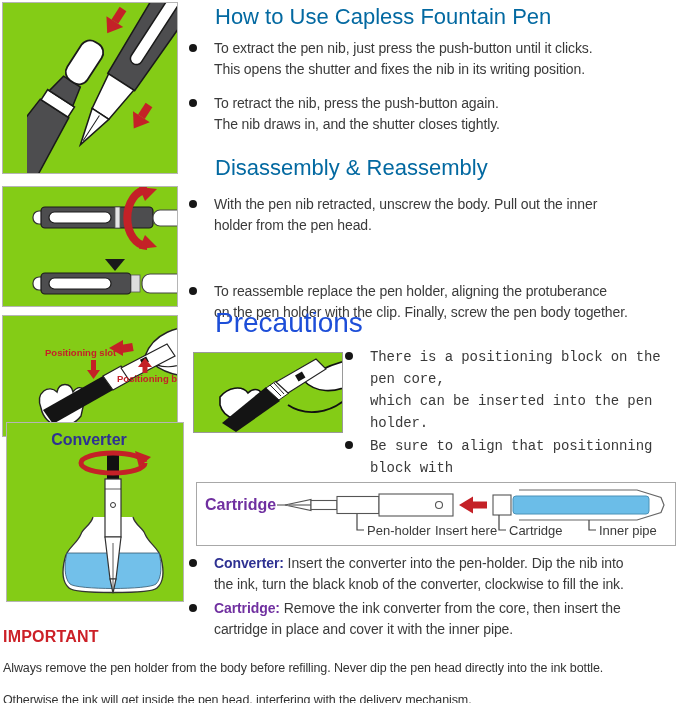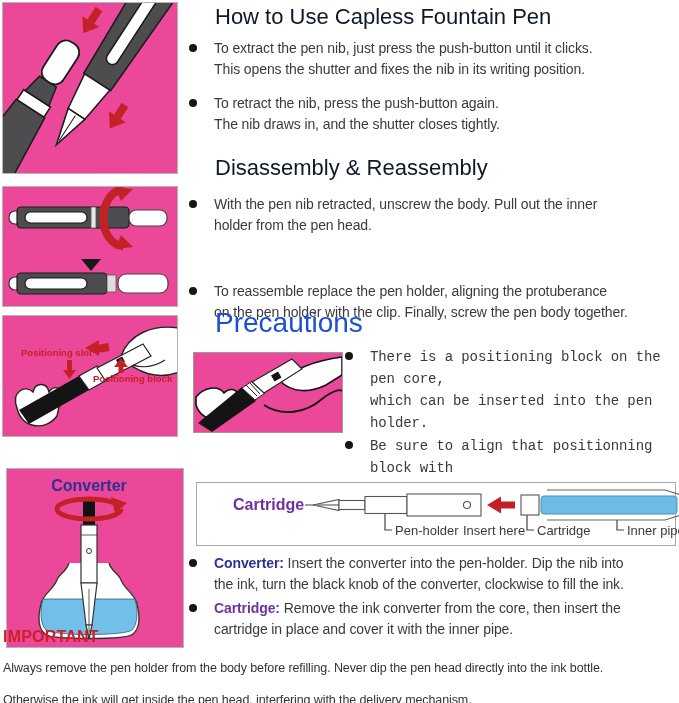--- a/index.html
+++ b/index.html
@@ -1,28 +1,28 @@
 <!DOCTYPE html>
 <html><head>
 <meta charset="utf-8">
 <style>
   * { margin:0; padding:0; box-sizing:border-box; }
   html,body { width:679px; height:703px; background:#fff; overflow:hidden;
     font-family:"Liberation Sans", sans-serif; color:#3a3a3a; }
   .abs { position:absolute; }
   .page { position:relative; width:679px; height:703px; background:#fff; }
 
-  .illus-box { border:1px solid #b5b5b5; background:#ec4899; overflow:hidden; }
+  .illus-box { border:1px solid #b5b5b5; background:#84cc16; overflow:hidden;padding-left:24px; }
   .box1 { left:2px; top:2px; width:176px; height:172px; }
   .box2 { left:2px; top:186px; width:176px; height:121px; }
   .box3 { left:2px; top:315px; width:176px; height:122px; }
-  .box4 { left:6px; top:468px; width:178px; height:180px; }
+  .box4 { left:6px; top:422px; width:178px; height:180px; }
   .box5 { left:193px; top:352px; width:150px; height:81px; border:1px solid #9a9a9a; }
 
-  .sec-title { font-size:22px; font-weight:400; color:#0f172a; white-space:nowrap; }
+  .sec-title { font-size:22px; font-weight:400; color:#0369a1; white-space:nowrap; }
   .t1 { left:215px; top:4px; }
   .t2 { left:215px; top:155px; }
   .t3 { left:215px; top:307px; color:#1d4ed8; font-size:28px; }
   .t4 { left:215px; top:444px; }
 
   .bullets { display:flex; flex-direction:column; }
   .b1 { left:189px; top:38px;  width:488px; }
   .b2 { left:189px; top:194px; width:488px;gap:32px; }
   .b3 { left:345px; top:346px; width:332px; }
   .b4 { left:189px; top:553px; width:488px; }
@@ -31,21 +31,21 @@
   .b3 .bullet-row { margin-bottom:1px;font-family:Liberation Mono, monospace; }
   .b4 .bullet-row { margin-bottom:3px; }
   .dot { width:8px; height:8px; border-radius:50%; background:#161616; margin-top:6px;
     margin-right:17px; flex:0 0 auto; }
   .btxt { white-space:pre-line; font-size:14px; line-height:21px; letter-spacing:-0.1px; }
   .b3 .btxt { line-height:22px; }
   .prefix-purple { color:#7030a0; font-weight:bold; }
   .prefix-blue   { color:#2e3192; font-weight:bold; }
 
   .diagram-box { left:196px; top:482px; width:480px; height:64px; border:1px solid #a8a8a8;
-    background:#fff;padding-left:28px; }
+    background:#fff; }
 
   .converter-title { left:6px; top:455px; width:166px; text-align:center; color:#2e3192;
     font-weight:bold; font-size:16px; }
 
   .important-title { left:3px; top:628px; color:#cc2027; font-weight:bold; font-size:16px;
     letter-spacing:0.2px; }
   .important-text { left:3px; top:652px; width:675px; font-size:12.5px; line-height:32px;
     color:#333; white-space:pre-line; letter-spacing:-0.1px; }
 
   svg { display:block; }

